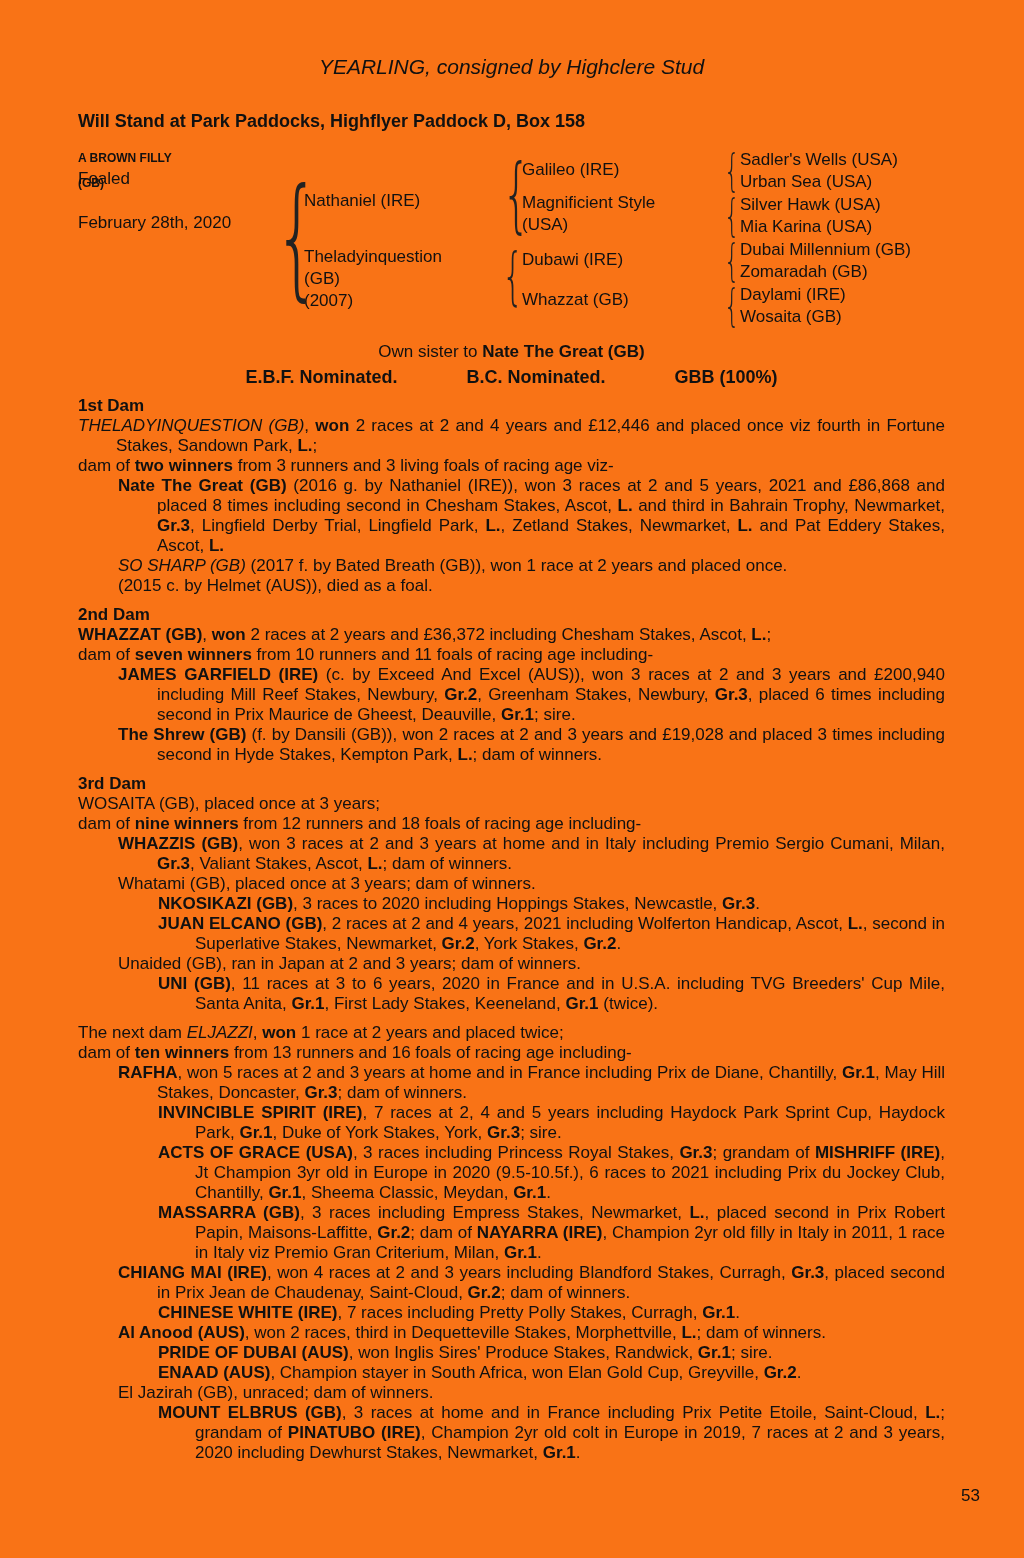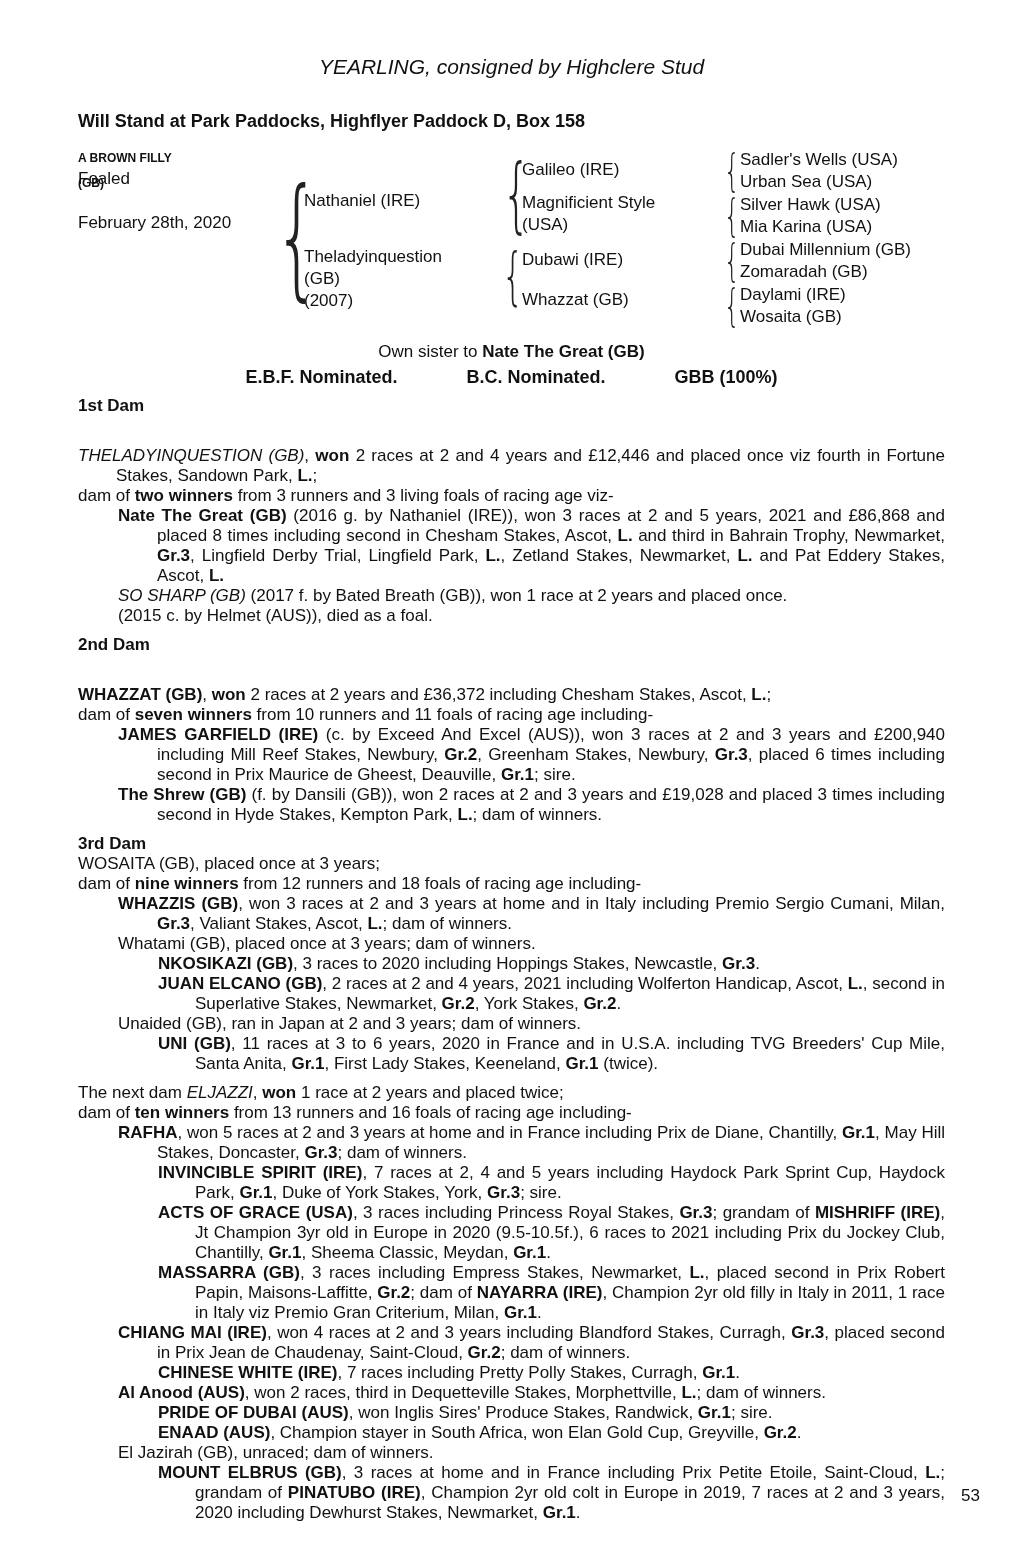--- a/index.html
+++ b/index.html
@@ -1,20 +1,20 @@
 <!DOCTYPE html>
 <html><head>
 <meta charset="utf-8">
 <style>
   html,body{margin:0;padding:0;background:#e8e8e8;}
   .page{
     position:relative;
     width:1024px;height:1558px;
     margin:0 auto;
-    background:#ffffff;
+    background:#f97316;
     color:#111;
     font-family:"Liberation Sans", sans-serif;
     font-size:17px;
     line-height:20px;
     overflow:hidden;
   }
   .content{padding:0 79px 0 78px;}
 
   
   .title{
@@ -72,21 +72,21 @@
     margin-top:5px;
     display:flex;justify-content:center;gap:69px;
     font-weight:bold;font-size:18px;
   }
 
   
   .section{margin-top:9px;}
   .sec-head{font-weight:bold;}
   p{margin:0;text-align:justify;}
   .p-flush{}
-  .p-dam{padding-left:38px;text-indent:-38px;margin-top:30px;}
+  .p-dam{padding-left:38px;text-indent:-38px;}
   .p-l1{padding-left:79px;text-indent:-39px;}
   .p-l2{padding-left:117px;text-indent:-37px;}
   .b{font-weight:bold;}
   .i{font-style:italic;}
 
   .page-number{position:absolute;right:44px;top:1486px;}
 </style>
 </head>
 <body>
 

